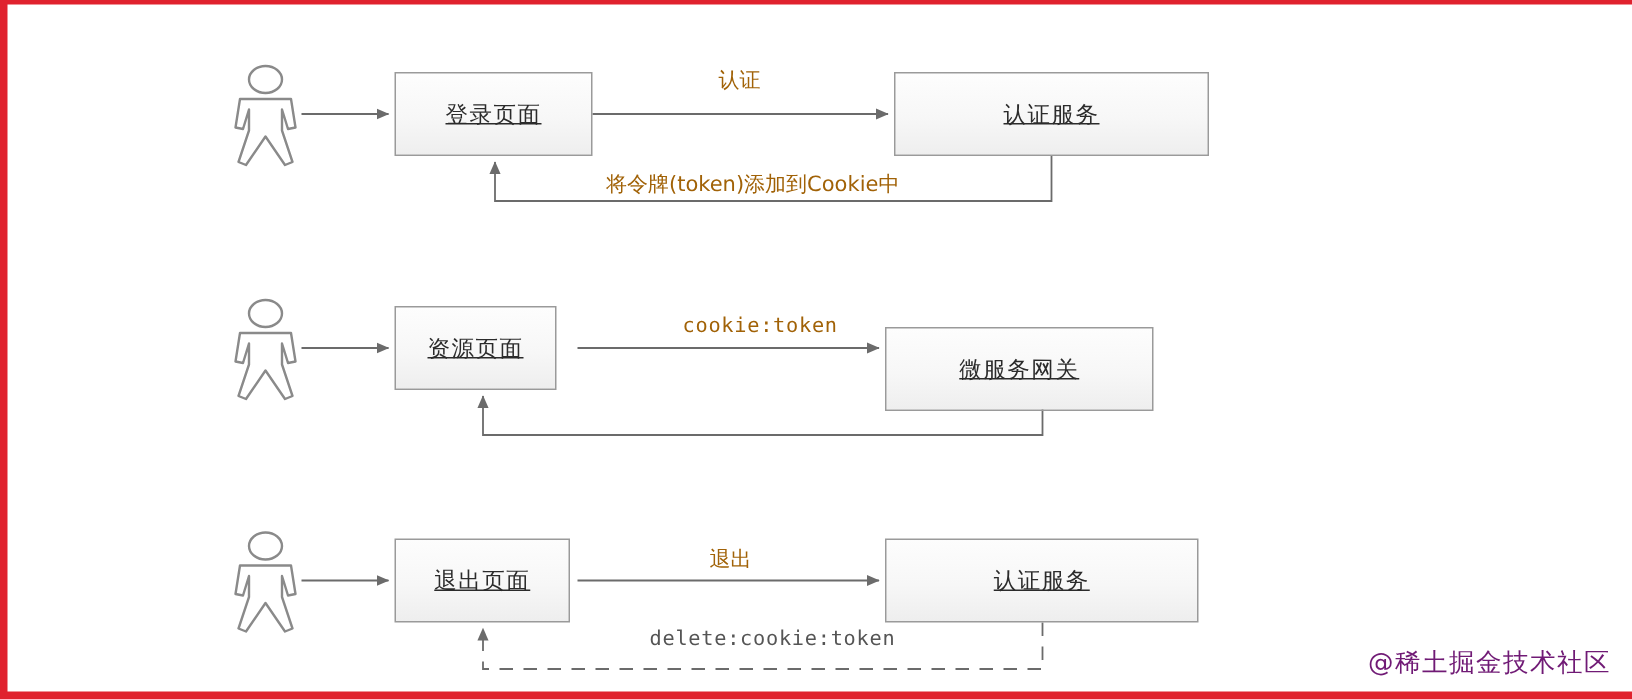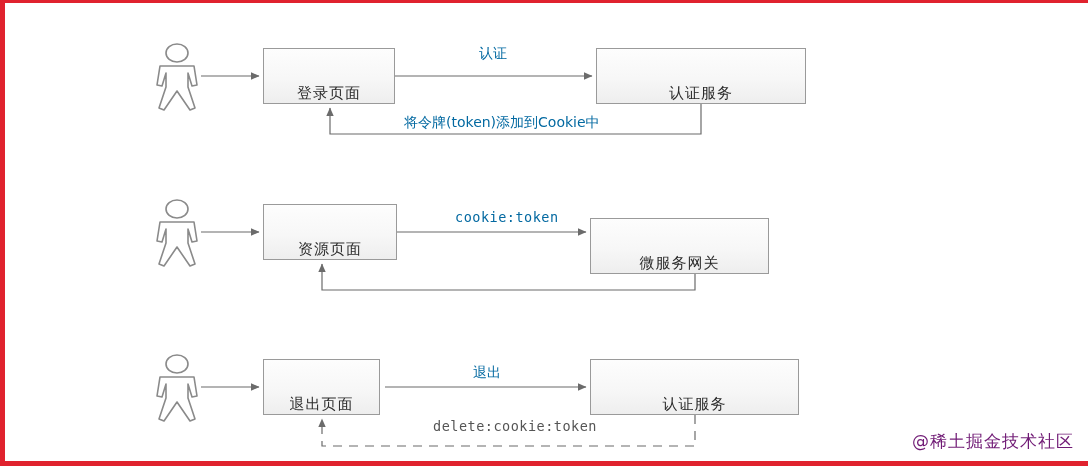--- a/index.html
+++ b/index.html
@@ -19,29 +19,30 @@
     border-bottom:5px solid #e0222e;
   }
   #svg-layer{
     position:absolute;left:0;top:0;width:1088px;height:466px;
   }
   .node-box{
     position:absolute;
     box-sizing:border-box;
     border:1px solid #9a9a9a;
     background:linear-gradient(to bottom,#fdfdfd 0%,#f7f7f7 55%,#eeeeee 100%);
-    display:flex;align-items:flex-end;justify-content:center;
+    display:flex;align-items:center;justify-content:center;
     color:#2b2b2b;
     font-size:15px;
     letter-spacing:1px;
     font-family:"DejaVu Sans","Liberation Sans",sans-serif;
+    text-decoration:underline;
   }
   .edge-label{
     position:absolute;
-    color:#0369a1;
+    color:#a16207;
     font-size:14px;
     white-space:nowrap;
     font-family:"DejaVu Sans","Liberation Sans",sans-serif;
   }
   .edge-label.mono{
     font-family:"DejaVu Sans Mono","Liberation Mono",monospace;
     font-size:13.5px;
     letter-spacing:0.5px;
   }
   .watermark{
@@ -106,21 +107,21 @@
 
   <div class="node-box" style="left:258px;top:45px;width:132px;height:56px;">
     <span>登录页面</span>
   </div>
   <div class="node-box" style="left:591px;top:45px;width:210px;height:56px;">
     <span>认证服务</span>
   </div>
   <div class="edge-label" style="left:474px;top:42px;">认证</div>
   <div class="edge-label" style="left:399px;top:111px;">将令牌(token)添加到Cookie中</div>
 
-  <div class="node-box" style="left:258px;top:201px;width:134px;height:56px;">
+  <div class="node-box" style="left:258px;top:201px;width:108px;height:56px;">
     <span>资源页面</span>
   </div>
   <div class="node-box" style="left:585px;top:215px;width:179px;height:56px;">
     <span>微服务网关</span>
   </div>
   <div class="edge-label mono" style="left:450px;top:206px;">cookie:token</div>
 
   <div class="node-box" style="left:258px;top:356px;width:117px;height:56px;">
     <span>退出页面</span>
   </div>

